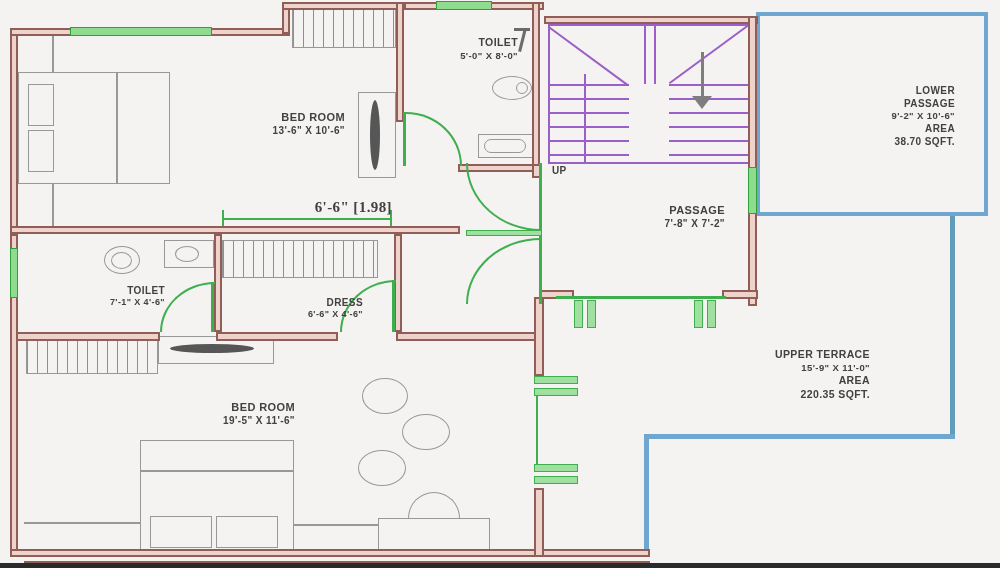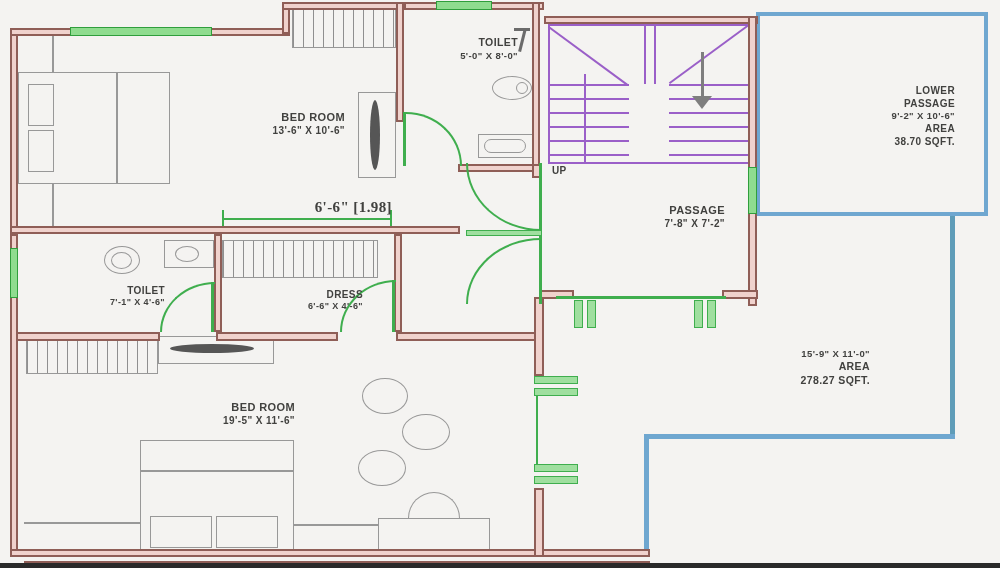--- a/index.html
+++ b/index.html
@@ -184,33 +184,34 @@
   <div class="lbl" style="left:575px;top:203px;width:150px;font-size:11px;">
     <span>PASSAGE</span>
     <span style="font-size:10px;">7'-8" X 7'-2"</span>
   </div>
 
   <div class="lbl" style="left:50px;top:284px;width:115px;font-size:10px;">
     <span>TOILET</span>
     <span style="font-size:9px;">7'-1" X 4'-6"</span>
   </div>
 
-  <div class="lbl" style="left:248px;top:288px;width:115px;font-size:10px;">
+  <div class="lbl" style="left:248px;top:296px;width:115px;font-size:10px;">
     <span>DRESS</span>
     <span style="font-size:9px;">6'-6" X 4'-6"</span>
   </div>
 
   <div class="lbl" style="left:135px;top:400px;width:160px;font-size:11px;">
     <span>BED ROOM</span>
     <span style="font-size:10px;">19'-5" X 11'-6"</span>
   </div>
 
   <div class="lbl" style="left:700px;top:348px;width:170px;font-size:10.5px;">
+    <span>UPPER TERRACE</span>
     <span style="font-size:9.5px;">15'-9" X 11'-0"</span>
     <span>AREA</span>
-    <span>278.27 SQFT.</span>
+    <span>220.35 SQFT.</span>
   </div>
 
   <div class="lbl" style="left:552px;top:164px;width:30px;font-size:10px;text-align:left;">UP</div>
 
   <div class="darkbar" style="left:0;top:563px;width:1000px;height:5px;"></div>
 
 </div>
 
 </body></html>

